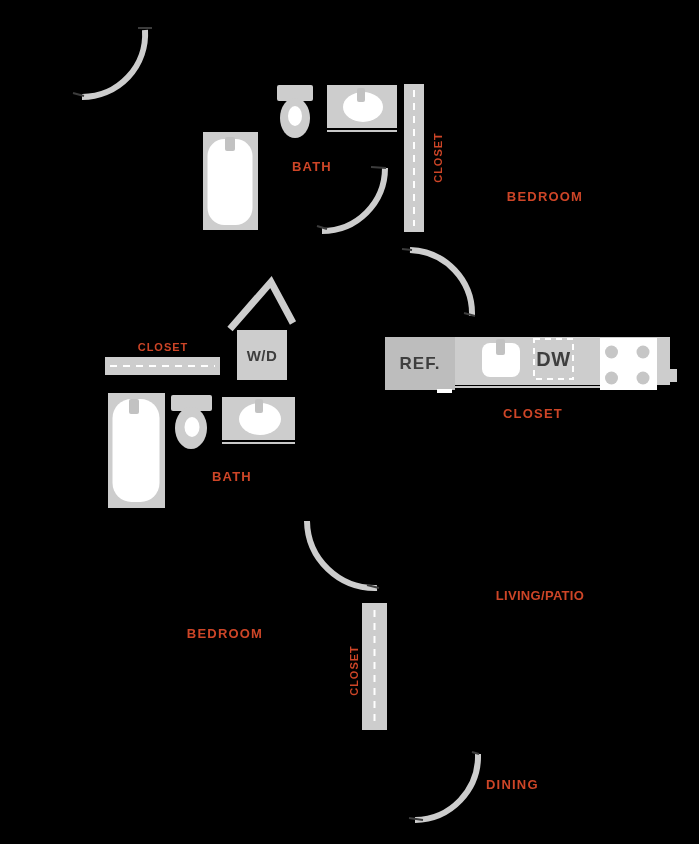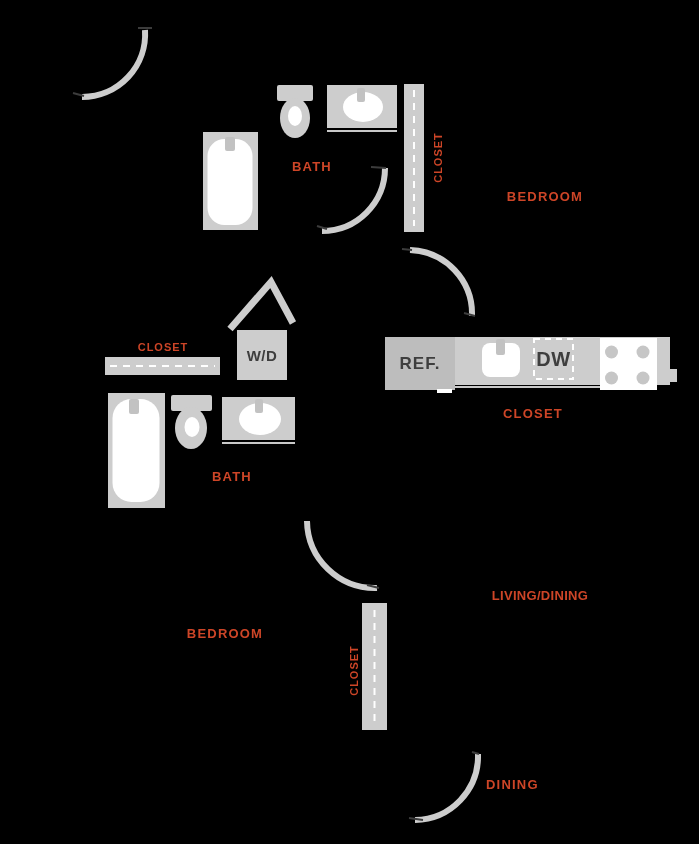--- a/index.html
+++ b/index.html
@@ -162,20 +162,20 @@
   <div class="app-lbl" style="left:534px; top:339px; width:39px; height:40px; font-size:20px;">DW</div>
 
   <div class="lbl" style="left:503px; top:189px; width:84px;">BEDROOM</div>
   <div class="lbl" style="left:288px; top:159px; width:48px;">BATH</div>
   <div class="lbl small vert" style="left:408px; top:126px; width:60px; height:62px;">
     <span>CLOSET</span>
   </div>
   <div class="lbl small" style="left:134px; top:341px; width:58px;">CLOSET</div>
   <div class="lbl" style="left:496px; top:406px; width:74px;">CLOSET</div>
   <div class="lbl" style="left:208px; top:469px; width:48px;">BATH</div>
-  <div class="lbl tight" style="left:484px; top:588px; width:112px;">LIVING/DINING</div>
+  <div class="lbl tight" style="left:484px; top:588px; width:112px;">LIVING/PATIO</div>
   <div class="lbl" style="left:185px; top:626px; width:80px;">BEDROOM</div>
   <div class="lbl small vert" style="left:325px; top:639px; width:58px; height:62px;">
     <span>CLOSET</span>
   </div>
   <div class="lbl" style="left:486px; top:777px; width:52px;">DINING</div>
 
 </div>
 
 </body></html>

